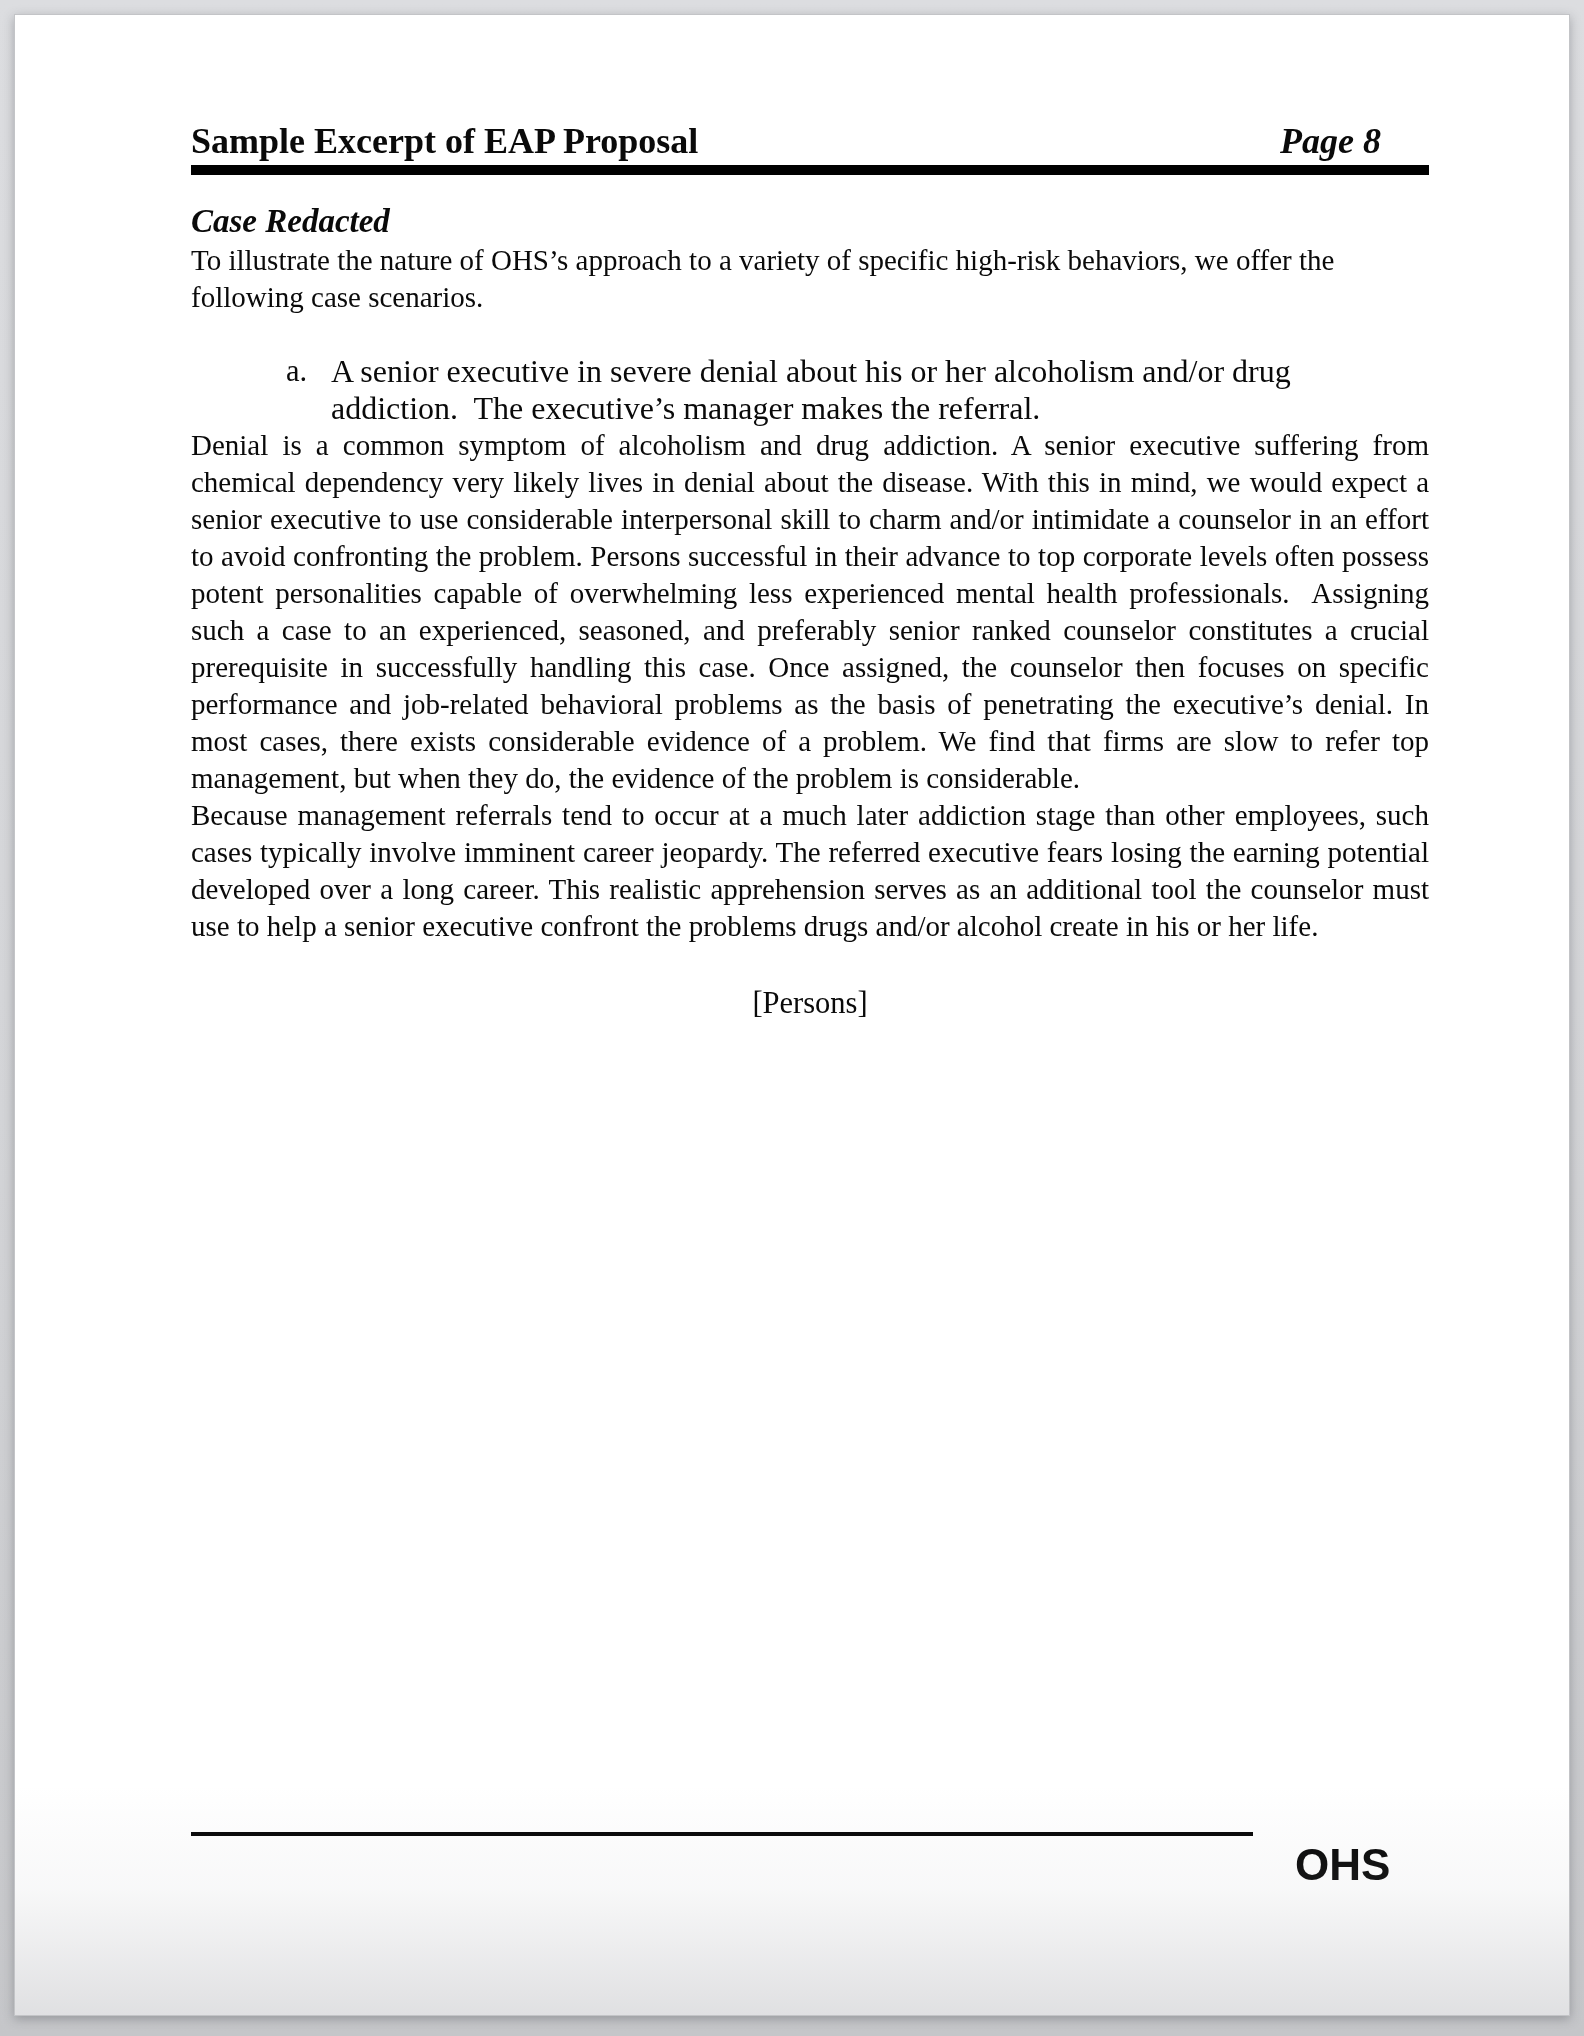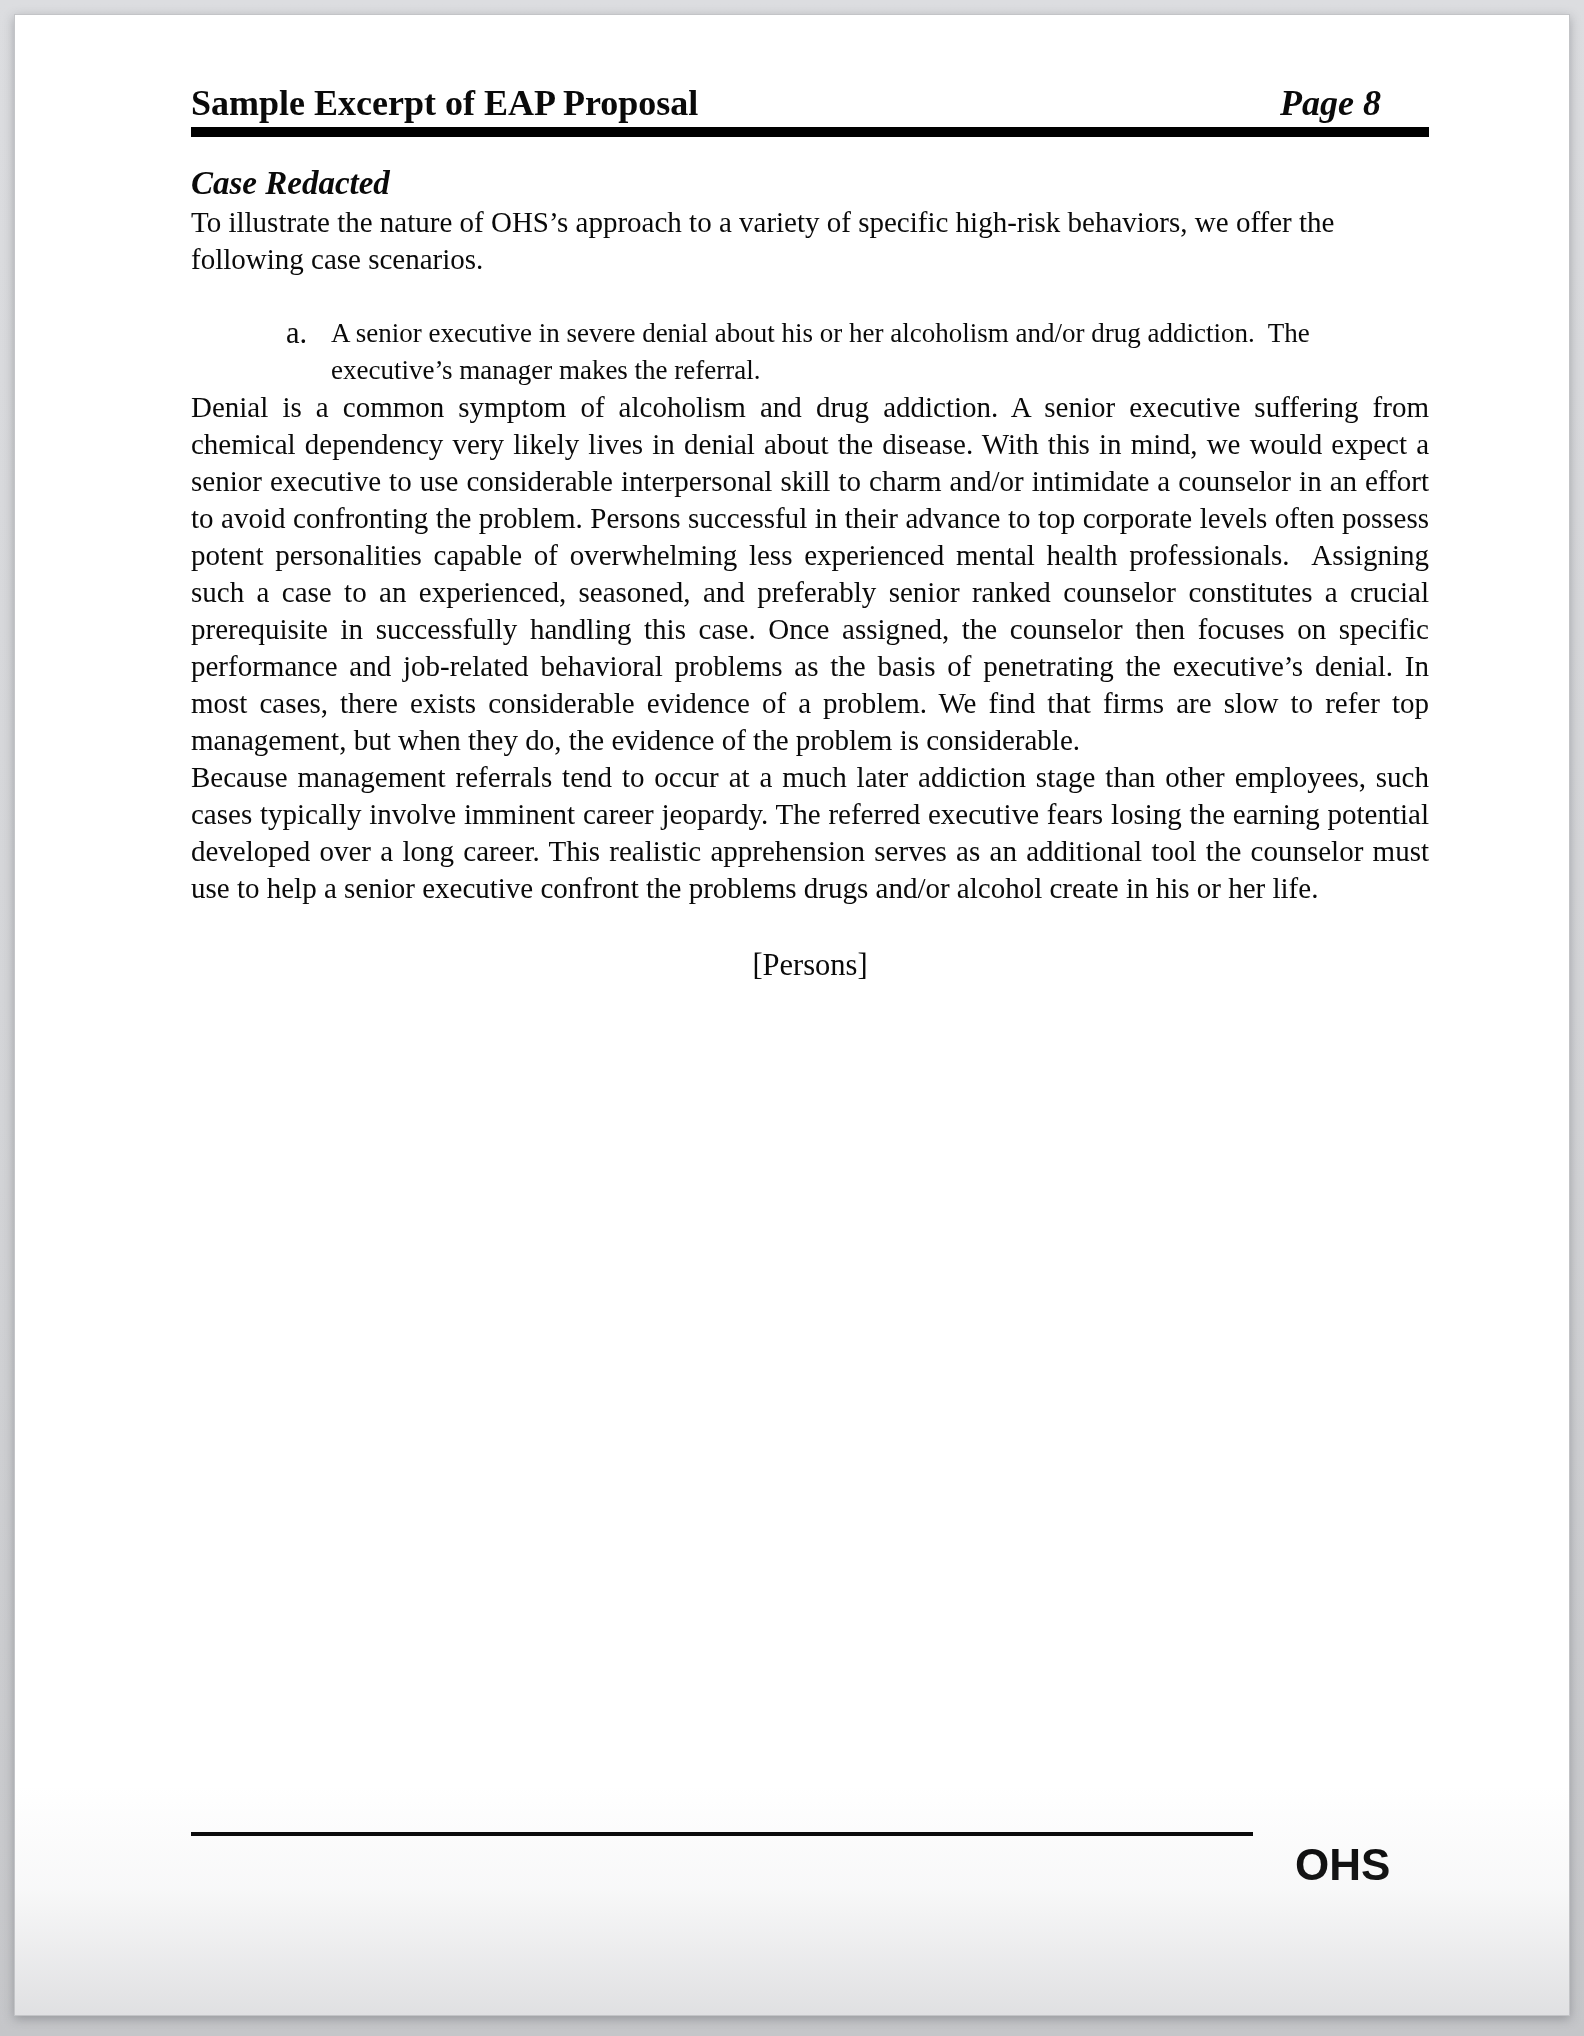--- a/index.html
+++ b/index.html
@@ -31,21 +31,21 @@
     content: "";
     position: absolute;
     left: 0;
     right: 0;
     bottom: 0;
     height: 230px;
     background: linear-gradient(to bottom, rgba(196,197,201,0) 0%, rgba(196,197,201,0.12) 45%, rgba(186,187,191,0.45) 100%);
     pointer-events: none;
   }
   .content {
-    padding: 68px 140px 0 176px; 
+    padding: 106px 140px 0 176px; 
   }
   .doc-header {
     display: flex;
     justify-content: space-between;
     align-items: baseline;
     border-bottom: 10px solid #000000;
     padding-bottom: 3px;
   }
   .doc-header .title,
   .doc-header .page-num {
@@ -87,21 +87,21 @@
     align-items: flex-start;
   }
   .case-item .marker {
     width: 45px;         
     flex: 0 0 45px;
     font-size: 30.5px;
     line-height: 37px;
   }
   .case-item .item-text {
     max-width: 1000px;
-    font-size: 27px;
+    font-size: 32px;
     line-height: 37px;
     white-space: pre-wrap;
   }
   .redacted {
     margin-top: 40px;
     text-align: center;
     font-size: 30.5px;
     line-height: 37px;
   }
   .footer-rule {

